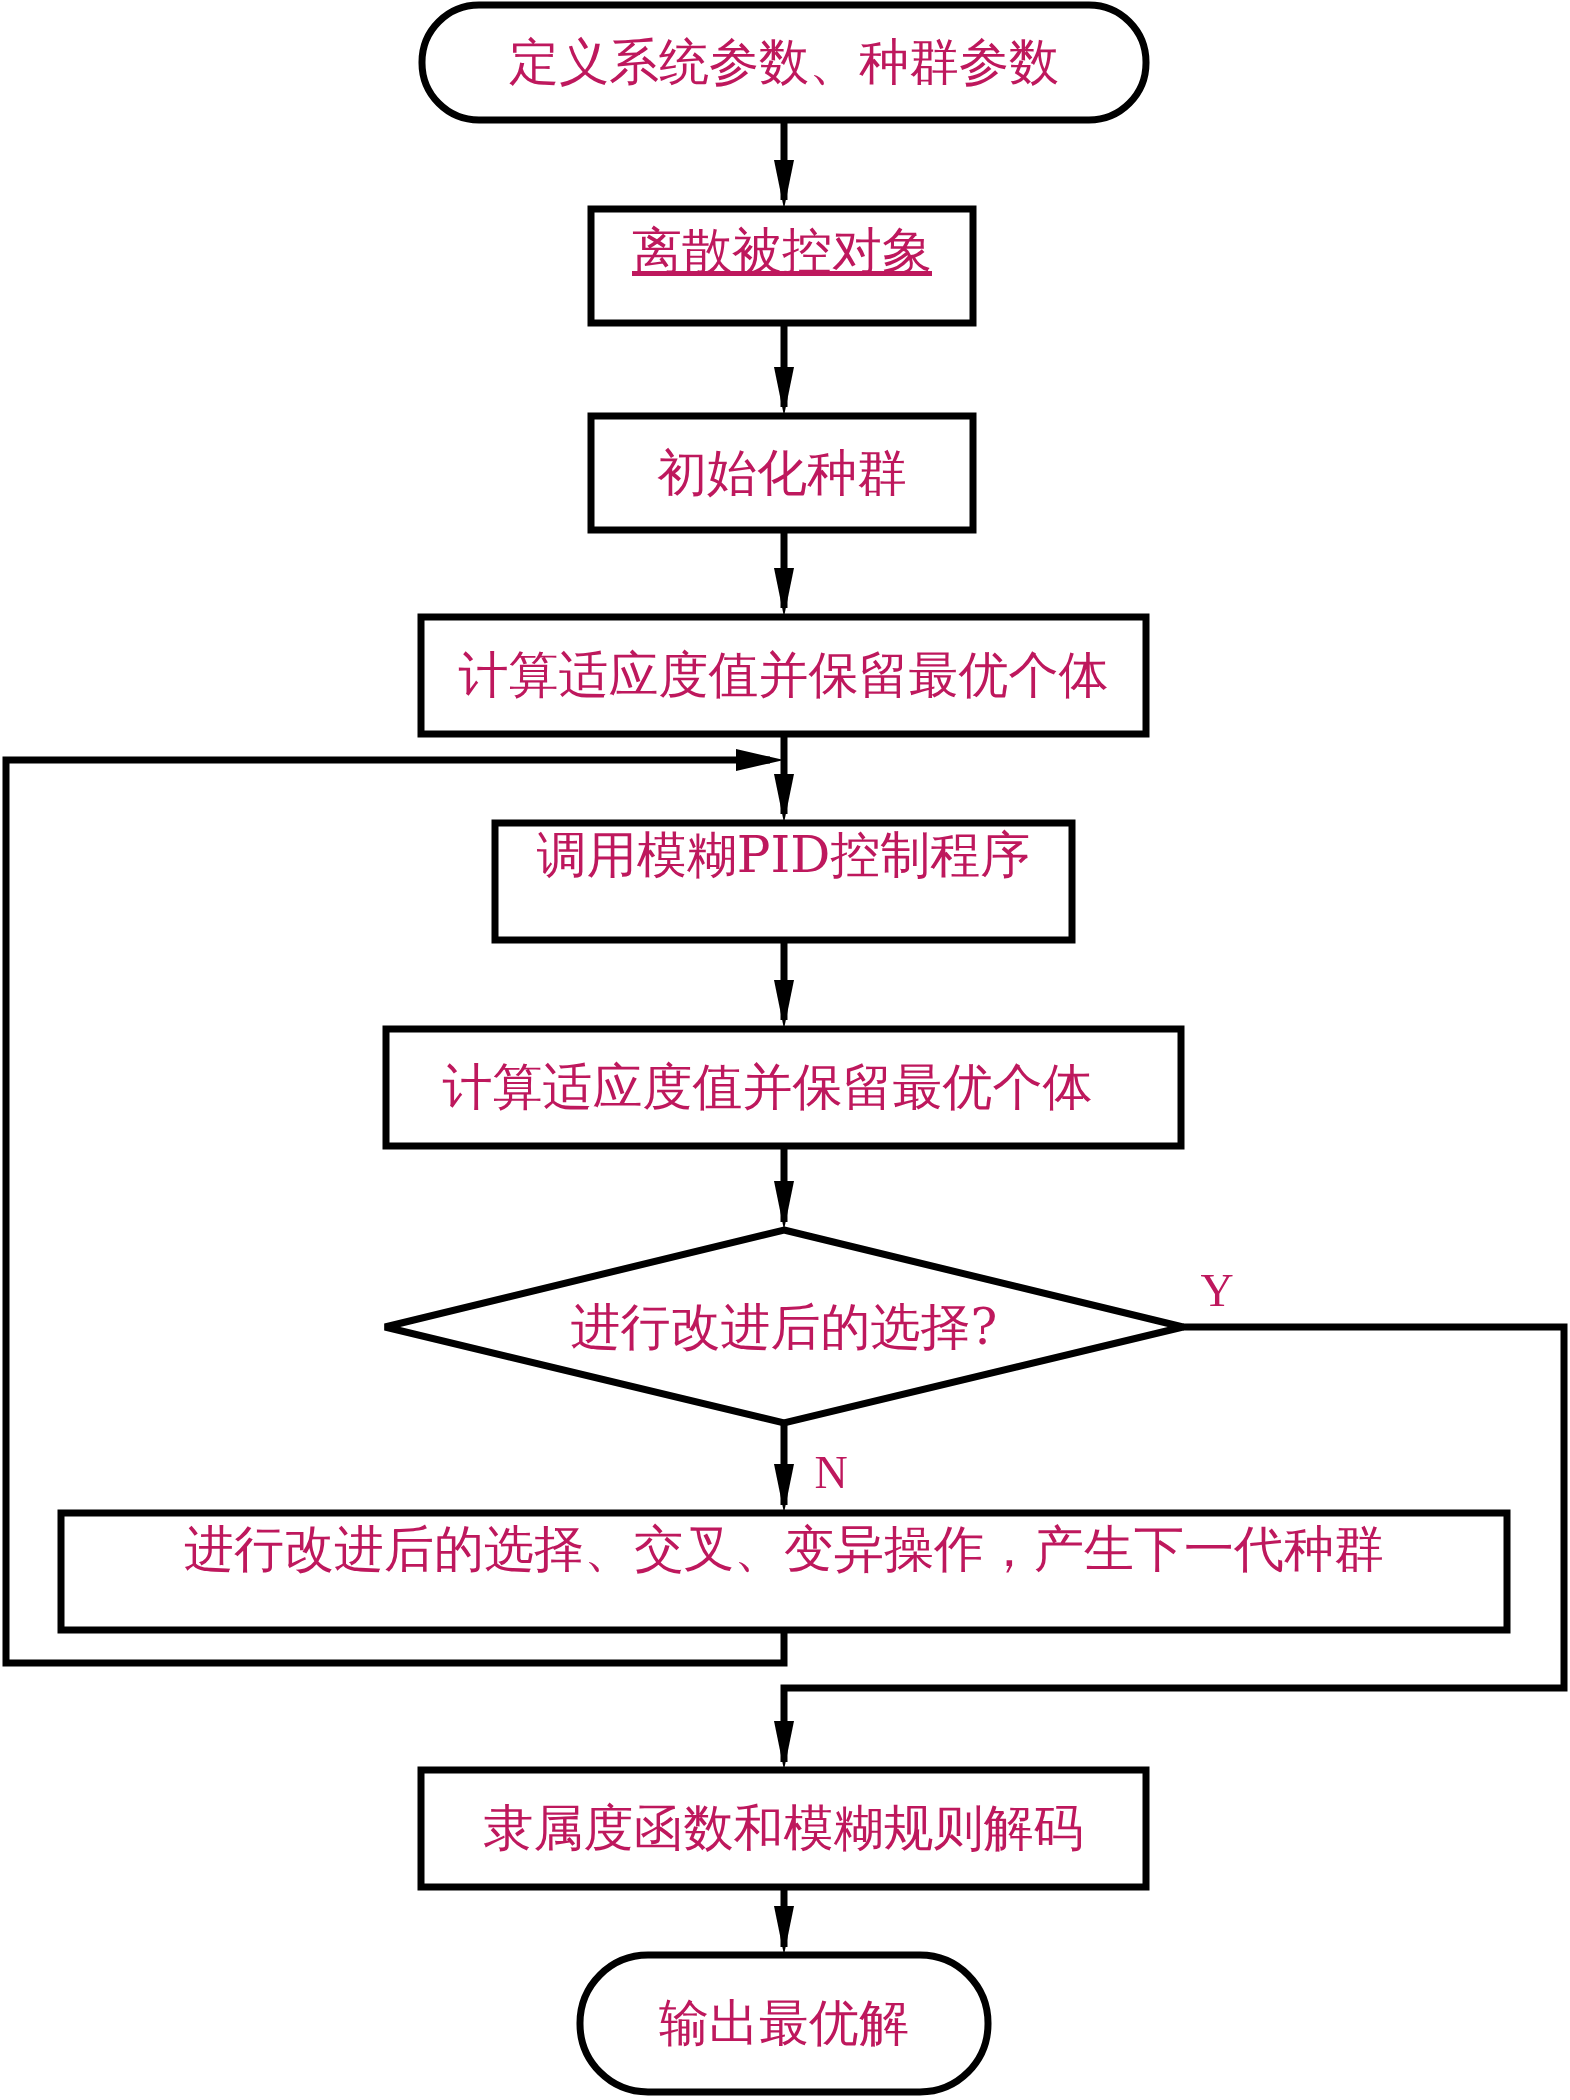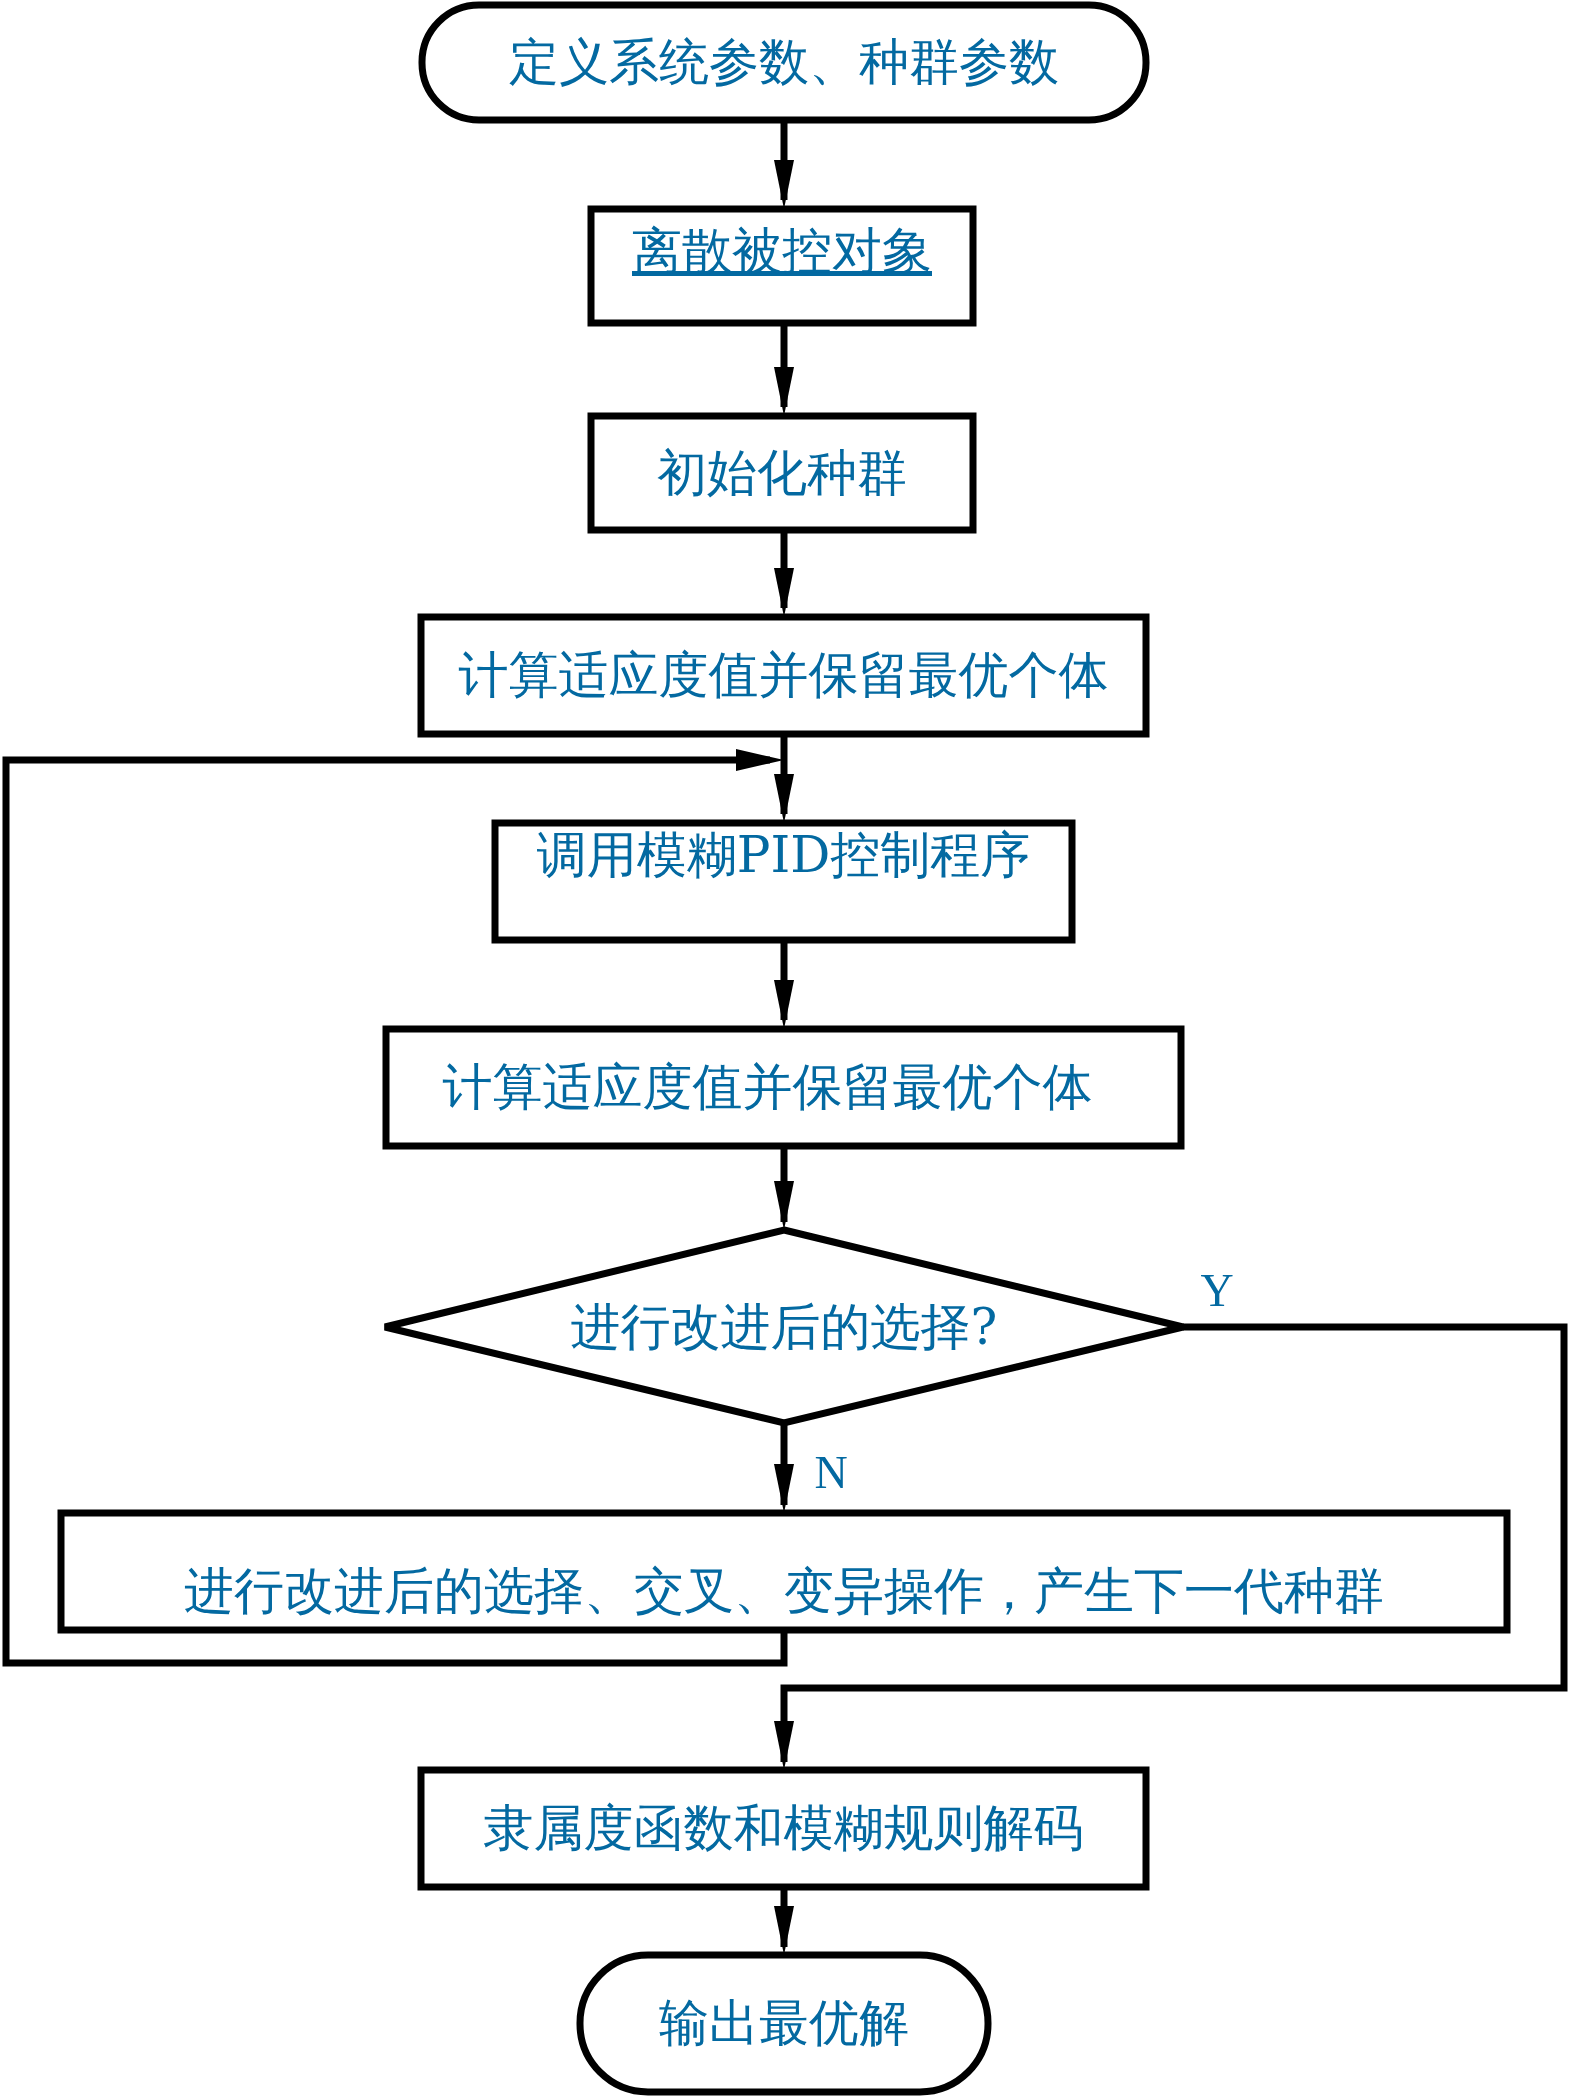--- a/index.html
+++ b/index.html
@@ -2,21 +2,21 @@
 <html><head>
   <meta charset="utf-8">
   <style>
     html, body { margin: 0; padding: 0; background: #ffffff; }
     body { width: 1570px; height: 2100px; position: relative; overflow: hidden; }
     svg { position: absolute; left: 0; top: 0; }
     .node-text, .label-text {
       position: absolute;
       display: flex; align-items: center; justify-content: center;
       font-family: "DejaVu Serif", "Liberation Serif", serif;
-      color: #0369a1;
+      color: #be185d;
       white-space: nowrap;
     }
     .node-text { font-size: 50px; letter-spacing: 0px; }
     .label-text { font-size: 46px; font-family: "Liberation Serif", serif; }
   </style>
 </head>
 <body>
 
 <svg width="1570" height="2100" viewBox="0 0 1570 2100">
   <defs>
@@ -66,18 +66,18 @@
   </g>
 </svg>
 
 <div class="node-text" style="left:422px;top:5px;width:724px;height:115px;">定义系统参数、种群参数</div>
 <div class="node-text" style="left:591px;top:194px;width:382px;height:114px;text-decoration:underline;">离散被控对象</div>
 <div class="node-text" style="left:591px;top:416px;width:382px;height:114px;">初始化种群</div>
 <div class="node-text" style="left:421px;top:617px;width:725px;height:117px;">计算适应度值并保留最优个体</div>
 <div class="node-text" style="left:495px;top:797px;width:577px;height:117px;">调用模糊PID控制程序</div>
 <div class="node-text" style="left:370px;top:1029px;width:795px;height:117px;">计算适应度值并保留最优个体</div>
 <div class="node-text" style="left:385px;top:1280px;width:798px;height:94px;">进行改进后的选择?</div>
-<div class="node-text" style="left:61px;top:1533px;width:1446px;height:117px;">进行改进后的选择、交叉、变异操作，产生下一代种群</div>
+<div class="node-text" style="left:61px;top:1491px;width:1446px;height:117px;">进行改进后的选择、交叉、变异操作，产生下一代种群</div>
 <div class="node-text" style="left:421px;top:1770px;width:725px;height:117px;font-family:Liberation Serif, serif;">隶属度函数和模糊规则解码</div>
 <div class="node-text" style="left:580px;top:1955px;width:408px;height:137px;">输出最优解</div>
 
 <div class="label-text" style="left:1192px;top:1262px;width:50px;height:56px;">Y</div>
 <div class="label-text" style="left:806px;top:1444px;width:50px;height:56px;">N</div>
 
 </body></html>

